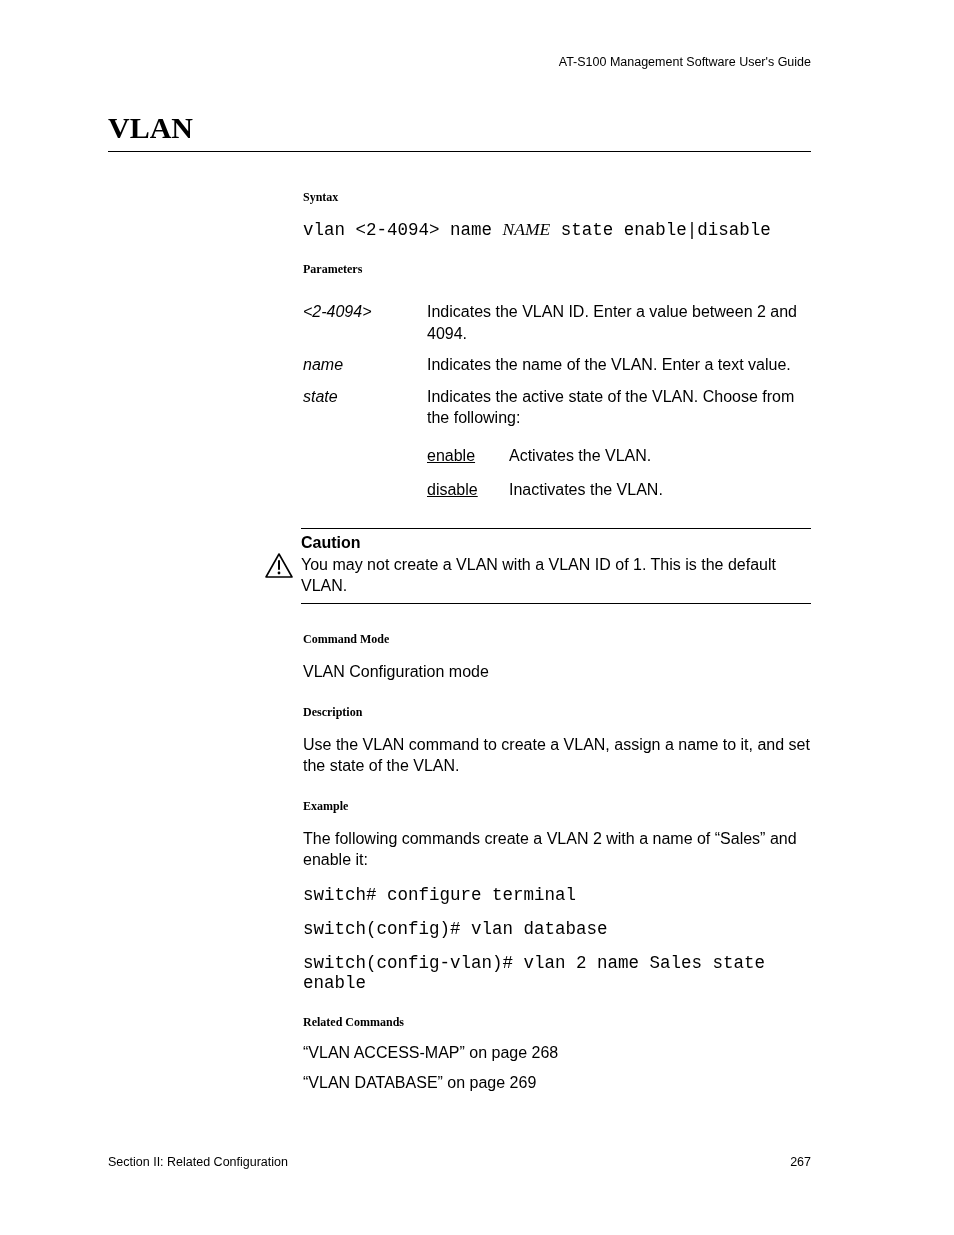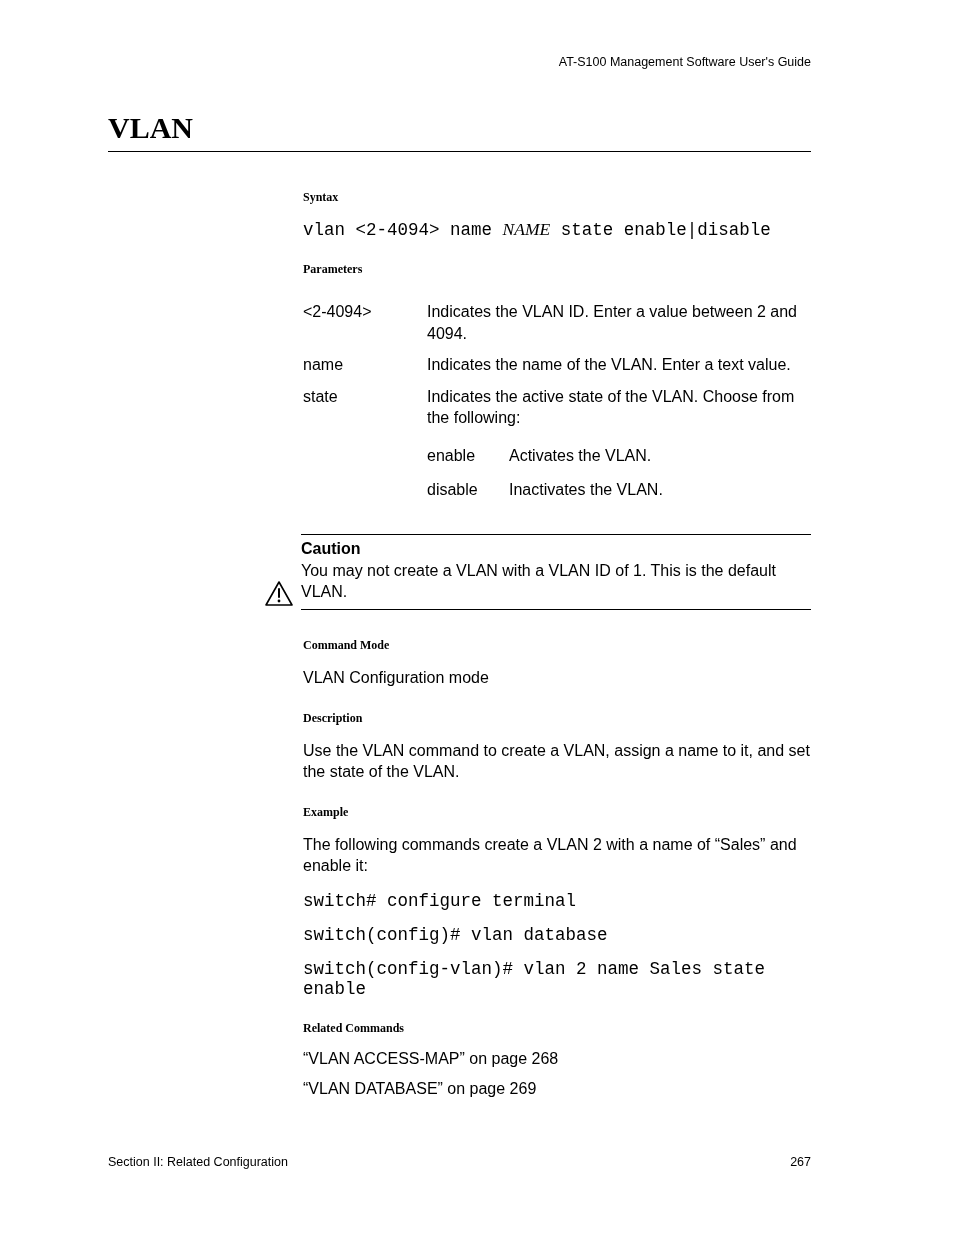--- a/index.html
+++ b/index.html
@@ -57,45 +57,47 @@
     border-spacing: 0 10px;
     font-size: 16px;
     line-height: 1.35;
   }
   .param-row { display: table-row; }
   .param-cell-left {
     display: table-cell;
     width: 112px;
     vertical-align: top;
     padding-right: 12px;
+    font-style: italic;
   }
   .param-cell-right {
     display: table-cell;
     vertical-align: top;
   }
   .subopt-table {
     display: table;
     border-collapse: separate;
     border-spacing: 0 12px;
     margin-top: 4px;
   }
   .subopt-row { display: table-row; }
   .subopt-left {
     display: table-cell;
     width: 82px;
     vertical-align: top;
+    text-decoration: underline;
   }
   .subopt-right {
     display: table-cell;
     vertical-align: top;
   }
   .caution-block {
     display: flex;
-    align-items: flex-end;
-    margin-top: 12px;
+    align-items: center;
+    margin-top: 6px;
     margin-left: -38px;
   }
   .caution-icon {
     flex: 0 0 auto;
     margin-right: 8px;
     margin-top: 2px;
   }
   .caution-body {
     flex: 1;
     border-top: 1px solid #000;

